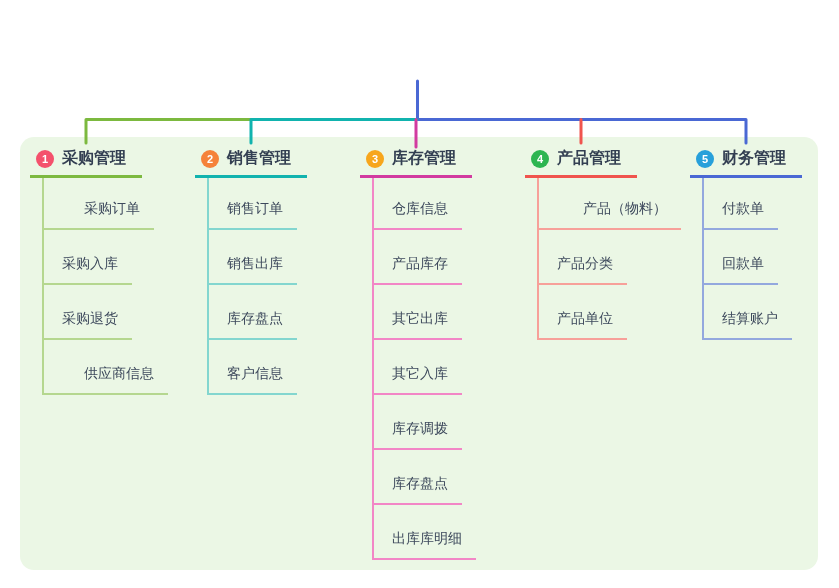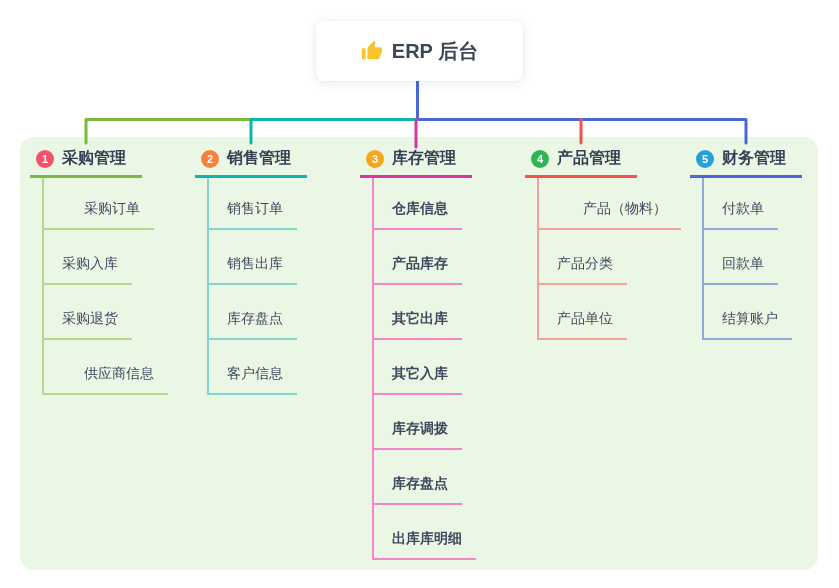--- a/index.html
+++ b/index.html
@@ -50,28 +50,20 @@
   
   .connectors { position:absolute; left:0; top:0; z-index:5; pointer-events:none; }
 </style>
 </head>
 <body>
 
 <div class="canvas">
 
   <div class="panel" id="panel" style="background: rgb(235, 247, 229);"></div>
 
-  <div class="root-node">
-    <span class="thumb">
-      <svg width="22" height="22" viewBox="0 0 24 24">
-        <path fill="#f8c32c" d="M1 21h4V9H1v12zM23 10c0-1.1-.9-2-2-2h-6.31l.95-4.57.03-.32c0-.41-.17-.79-.44-1.06L14.17 1 7.59 7.59C7.22 7.95 7 8.45 7 9v10c0 1.1.9 2 2 2h9c.83 0 1.54-.5 1.84-1.22l3.02-7.05c.09-.23.14-.47.14-.73v-2z"></path>
-      </svg>
-    </span>
-    <span>ERP 后台</span>
-  </div>
 
   <div class="branches-layer" id="branches-layer">
       <div class="branch" style="left: 30px;">
         <div class="bhead" style="border-bottom-color: rgb(124, 185, 63);">
           <span class="badge" style="background: rgb(244, 81, 108);">1</span>
           <span>采购管理</span>
         </div>
         <div class="kids" style="border-left-color: rgb(181, 215, 143);">
           <div class="kid">
             <span class="klabel" style="border-bottom-color: rgb(181, 215, 143); padding-left: 40px;">采购订单</span>
@@ -105,21 +97,21 @@
           <div class="kid">
             <span class="klabel" style="border-bottom-color: rgb(131, 214, 207);">客户信息</span>
           </div>
         </div>
       </div>
       <div class="branch" style="left: 360px;">
         <div class="bhead" style="border-bottom-color: rgb(210, 59, 160);">
           <span class="badge" style="background: rgb(247, 166, 28);">3</span>
           <span>库存管理</span>
         </div>
-        <div class="kids" style="border-left-color: rgb(242, 134, 198); font-weight: bold;">
+        <div class="kids" style="border-left-color: rgb(242, 134, 198);">
           <div class="kid">
             <span class="klabel" style="border-bottom-color: rgb(242, 134, 198);">仓库信息</span>
           </div>
           <div class="kid">
             <span class="klabel" style="border-bottom-color: rgb(242, 134, 198);">产品库存</span>
           </div>
           <div class="kid">
             <span class="klabel" style="border-bottom-color: rgb(242, 134, 198);">其它出库</span>
           </div>
           <div class="kid">

